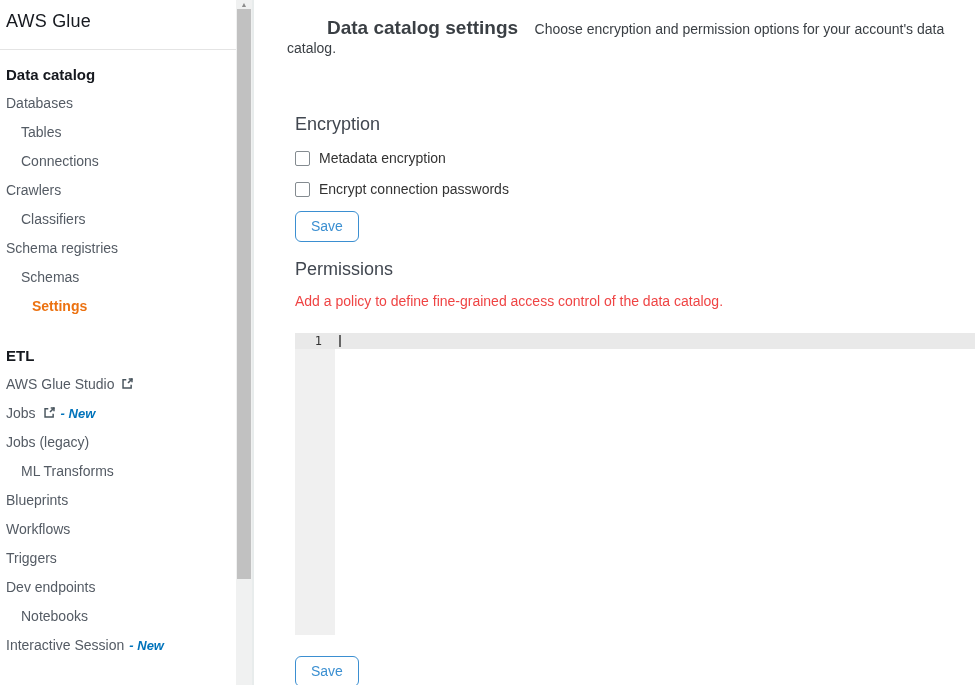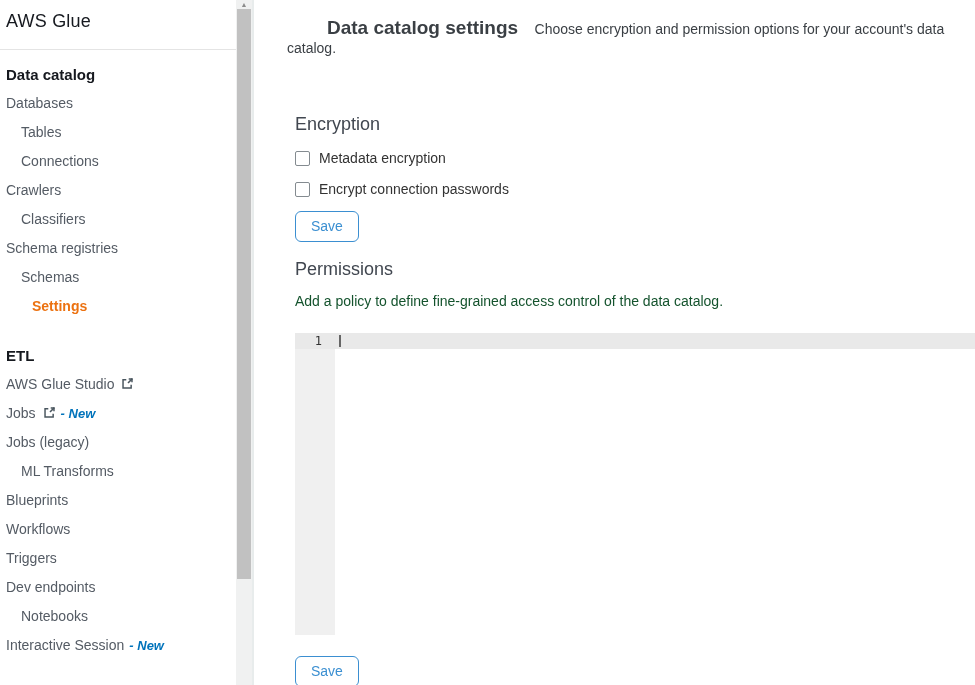--- a/index.html
+++ b/index.html
@@ -49,21 +49,21 @@
   .checkbox { width: 15px; height: 15px; border: 1px solid #848b90; border-radius: 2px;
     background: #fff; flex: 0 0 auto; }
   .checkbox-label { font-size: 14px; color: #333; margin-left: 9px; }
 
   .save-btn { display: inline-block; margin-top: 14px; background: #fff;
     border: 1px solid #3b8fd1; color: #3b8fd1; font-size: 14px;
     font-family: "Liberation Sans", sans-serif; padding: 6px 15px 7px 15px;
     border-radius: 6px; cursor: pointer; }
   .save-btn-2 { margin-top: 21px; }
 
-  .perm-desc { margin-top: 14px; font-size: 14px; color: #14532d; line-height: 16px; }
+  .perm-desc { margin-top: 14px; font-size: 14px; color: #ef4444; line-height: 16px; }
 
   
   .editor { position: relative; margin-top: 24px; margin-right: 0; height: 302px;
     background: #fff; overflow: hidden; cursor: text; }
   .gutter { position: absolute; left: 0; top: 0; width: 40px; height: 100%;
     background: #f0f0f0; }
   .active-line-row { position: absolute; left: 0; right: 0; top: 0; height: 16px;
     background: #e9e9e9; }
   .line-number { position: absolute; left: 0; top: 0; width: 40px; height: 16px;
     padding-right: 13px; text-align: right; font-family: "DejaVu Sans Mono", monospace;

